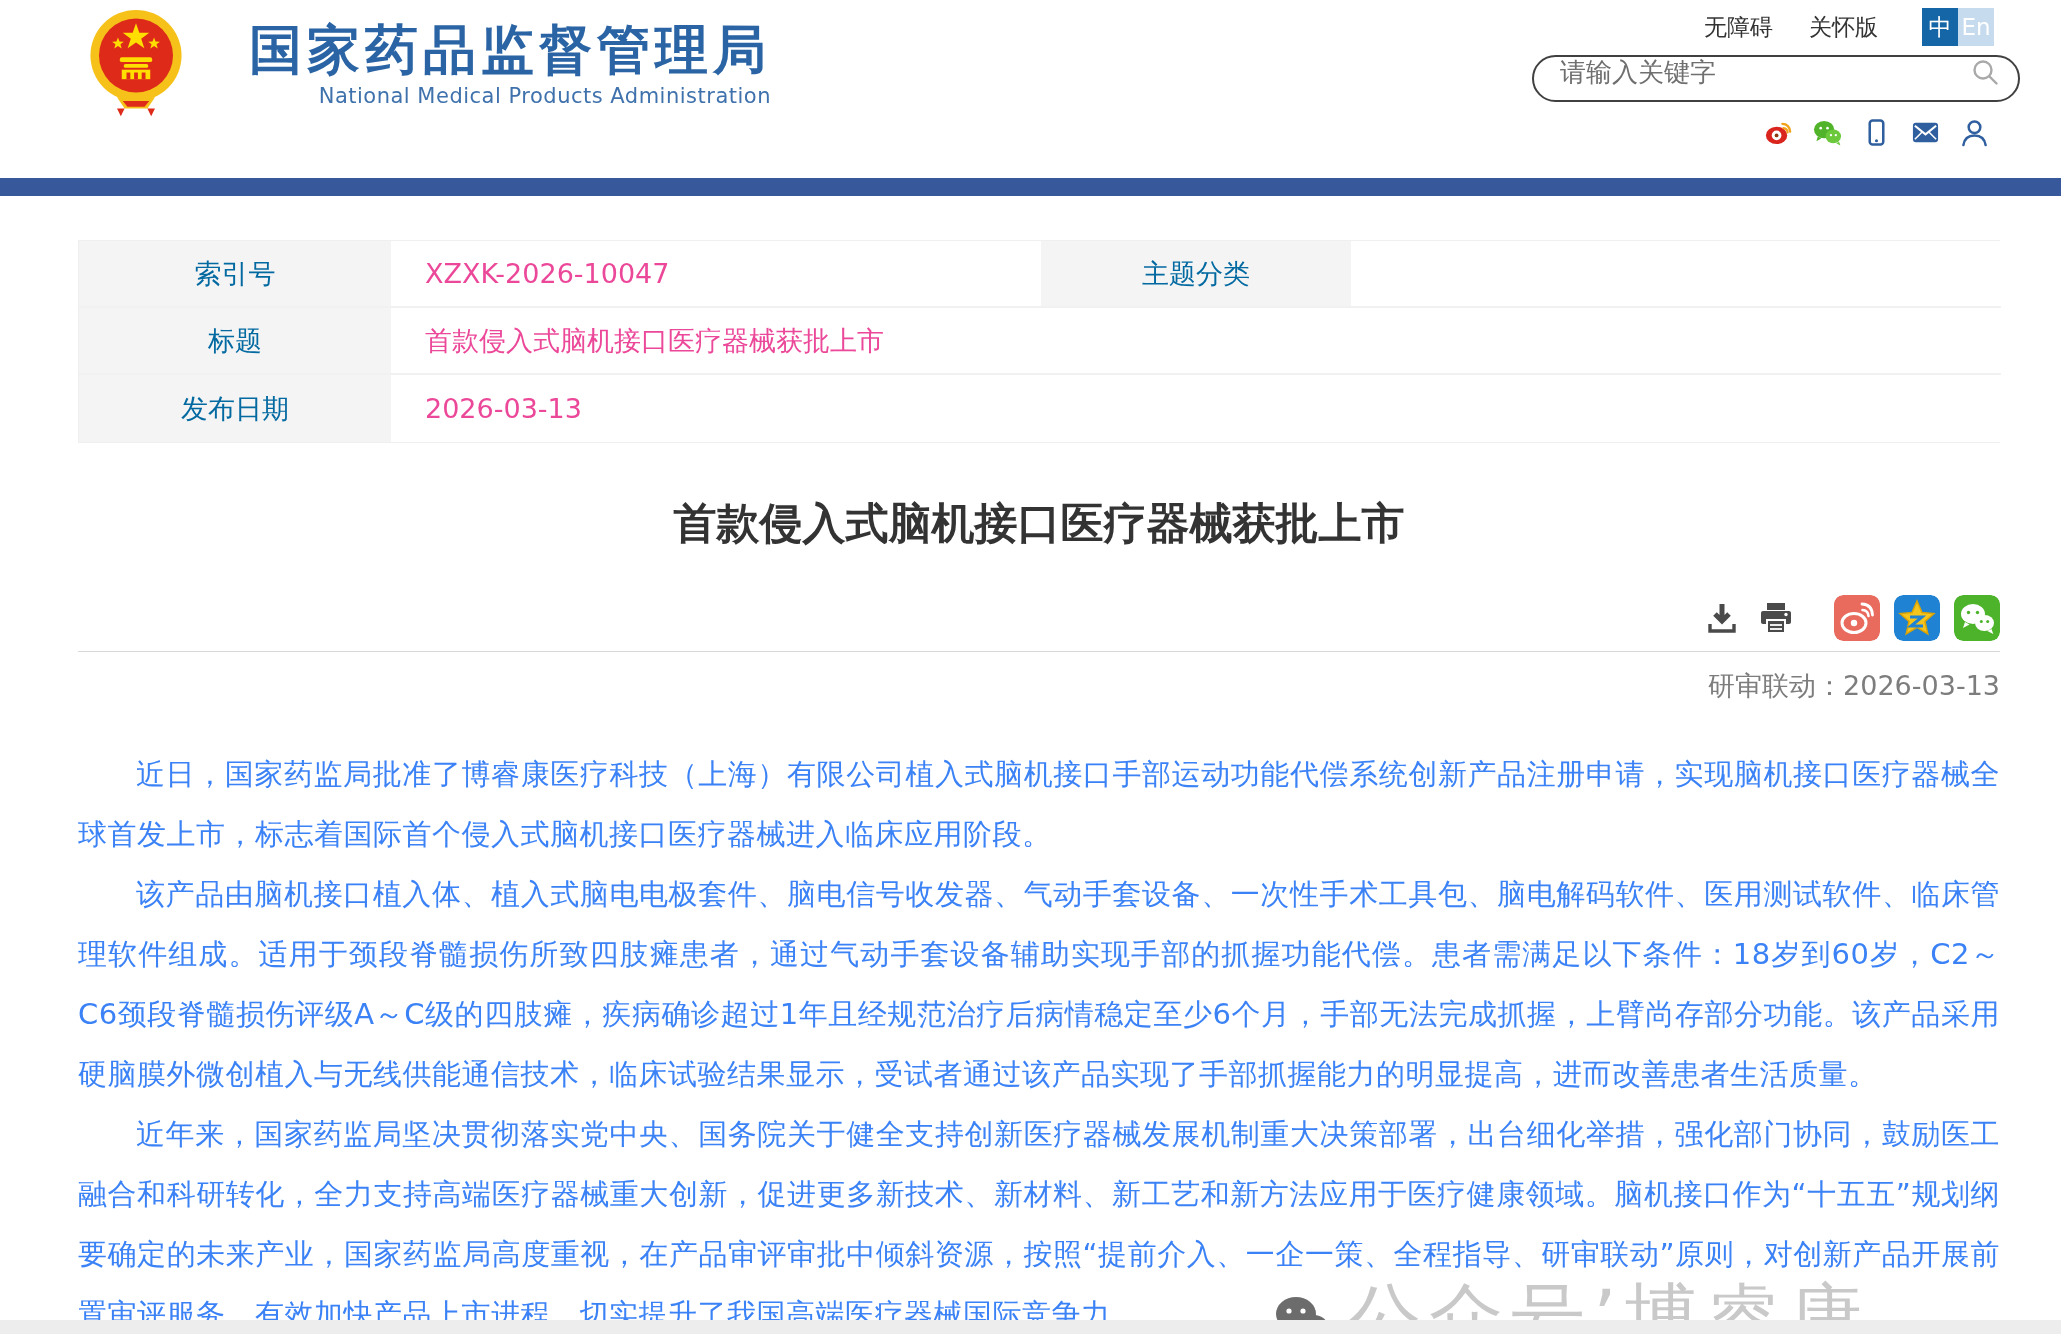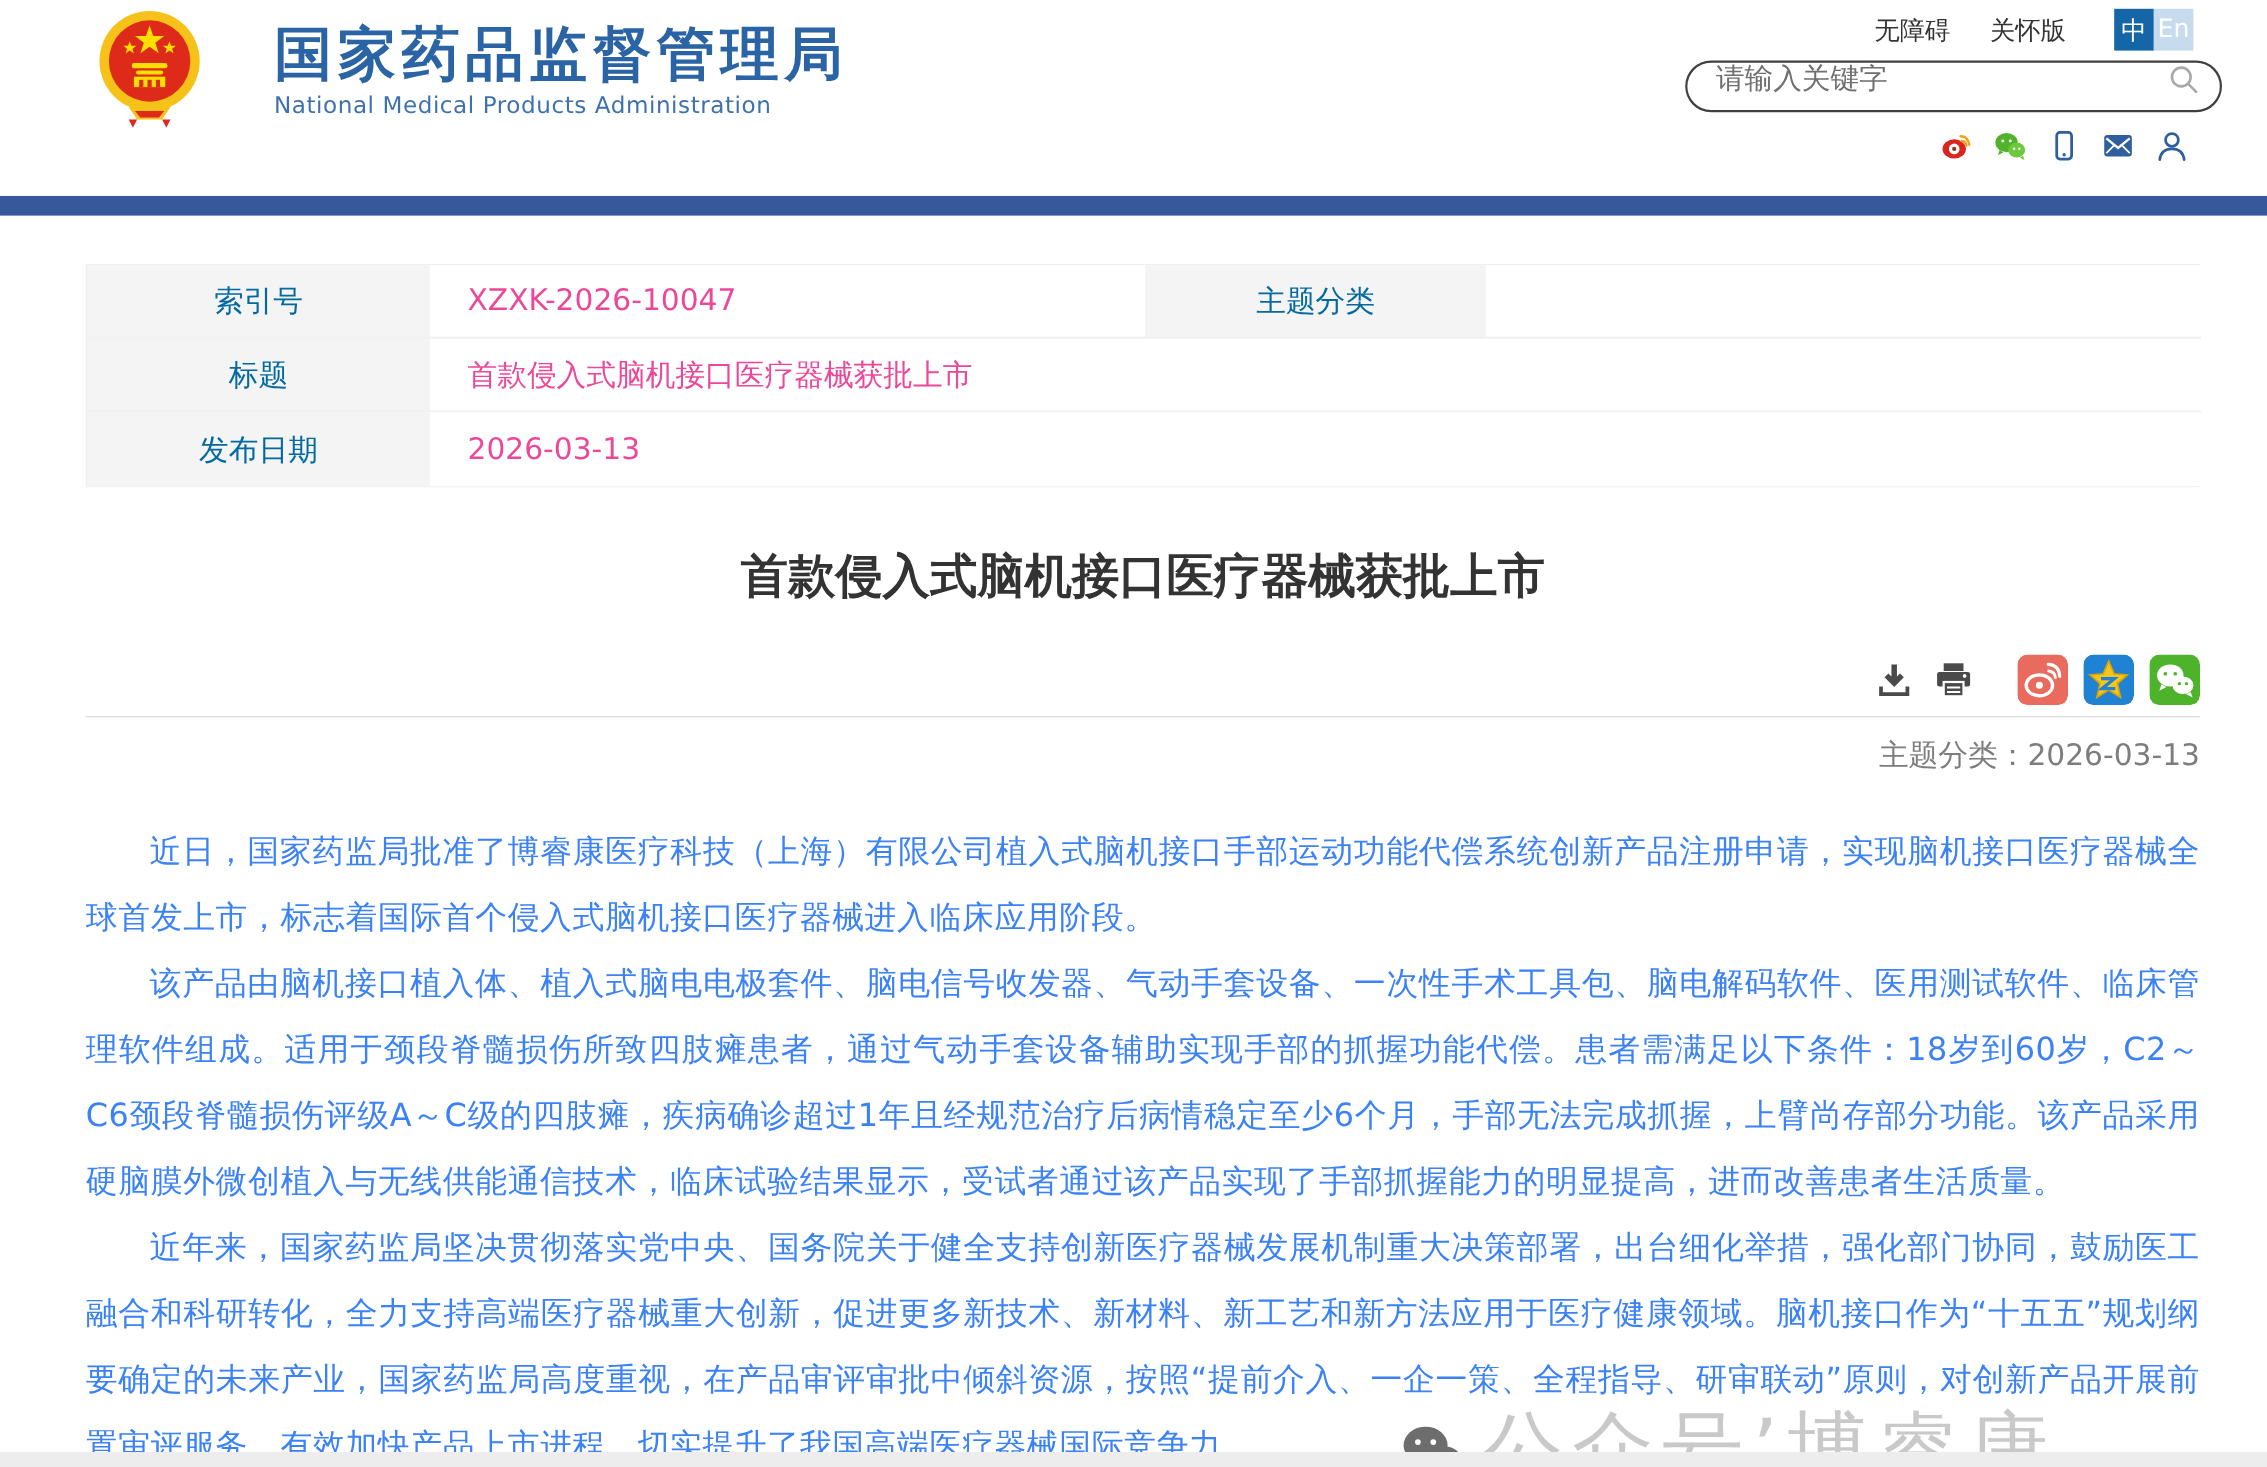--- a/index.html
+++ b/index.html
@@ -8,21 +8,21 @@
     font-family: "DejaVu Sans", "Liberation Sans", sans-serif;
     width: 2061px; height: 1334px; position: relative; overflow: hidden; color: #333;
   }
   .page { width: 2061px; height: 1334px; position: relative; background: #fff; }
 
   
   .header { position: relative; height: 178px; background: #fff; }
   .logo-block { position: absolute; left: 88px; top: 8px; display: flex; align-items: center; gap: 39px; }
   .emblem { width: 96px; height: 112px; margin-right: 26px; }
   .site-title { font-size: 53px; font-weight: 700; color: #2a64a5; letter-spacing: 5px; line-height: 1.15; }
-  .site-subtitle { font-size: 21px; color: #3f72ad; margin-top: 3px; letter-spacing: 0.5px; }
+  .site-subtitle { font-size: 21px; color: #3f72ad; margin-top: 3px; letter-spacing: 0.5px; text-align: right; }
 
   .top-links { position: absolute; top: 8px; right: 67px; display: flex; align-items: center; gap: 36px; }
   .top-link { font-size: 23px; color: #333; cursor: pointer; text-decoration: none; }
   .lang-switch { display: flex; margin-left: 8px; }
   .lang-btn { width: 36px; height: 38px; display: flex; align-items: center; justify-content: center;
               font-size: 23px; color: #fff; cursor: pointer; }
   .lang-zh { background: #1566a7; }
   .lang-en { background: #c6dcee; }
 
   .search-pill { position: absolute; top: 55px; right: 41px; width: 488px; height: 47px;
@@ -208,21 +208,21 @@
         <ellipse cx="30.5" cy="28" rx="9.5" ry="8" fill="#fff"></ellipse>
         <path d="M37.5 34 l1.8 5 -6-3 Z" fill="#fff"></path>
         <circle cx="27.3" cy="26.5" r="1.5" fill="#4cb32a"></circle>
         <circle cx="33.7" cy="26.5" r="1.5" fill="#4cb32a"></circle>
       </svg>
     </div>
 
     <hr class="toolbar-rule">
 
     <div class="publish-row">
-      <span>主题分类：</span><span>2026-03-13</span>
+      <span>研审联动：</span><span>2026-03-13</span>
     </div>
 
     <div class="body-text">
       <p>近日，国家药监局批准了博睿康医疗科技（上海）有限公司植入式脑机接口手部运动功能代偿系统创新产品注册申请，实现脑机接口医疗器械全球首发上市，标志着国际首个侵入式脑机接口医疗器械进入临床应用阶段。</p>
       <p>该产品由脑机接口植入体、植入式脑电电极套件、脑电信号收发器、气动手套设备、一次性手术工具包、脑电解码软件、医用测试软件、临床管理软件组成。适用于颈段脊髓损伤所致四肢瘫患者，通过气动手套设备辅助实现手部的抓握功能代偿。患者需满足以下条件：18岁到60岁，C2～C6颈段脊髓损伤评级A～C级的四肢瘫，疾病确诊超过1年且经规范治疗后病情稳定至少6个月，手部无法完成抓握，上臂尚存部分功能。该产品采用硬脑膜外微创植入与无线供能通信技术，临床试验结果显示，受试者通过该产品实现了手部抓握能力的明显提高，进而改善患者生活质量。</p>
       <p>近年来，国家药监局坚决贯彻落实党中央、国务院关于健全支持创新医疗器械发展机制重大决策部署，出台细化举措，强化部门协同，鼓励医工融合和科研转化，全力支持高端医疗器械重大创新，促进更多新技术、新材料、新工艺和新方法应用于医疗健康领域。脑机接口作为“十五五”规划纲要确定的未来产业，国家药监局高度重视，在产品审评审批中倾斜资源，按照“提前介入、一企一策、全程指导、研审联动”原则，对创新产品开展前置审评服务，有效加快产品上市进程，切实提升了我国高端医疗器械国际竞争力。</p>
 
       <div class="watermark">
         <svg class="watermark-icon" viewBox="0 0 58 58">
           <ellipse cx="23" cy="24" rx="20" ry="17" fill="#4d4d4d"></ellipse>

